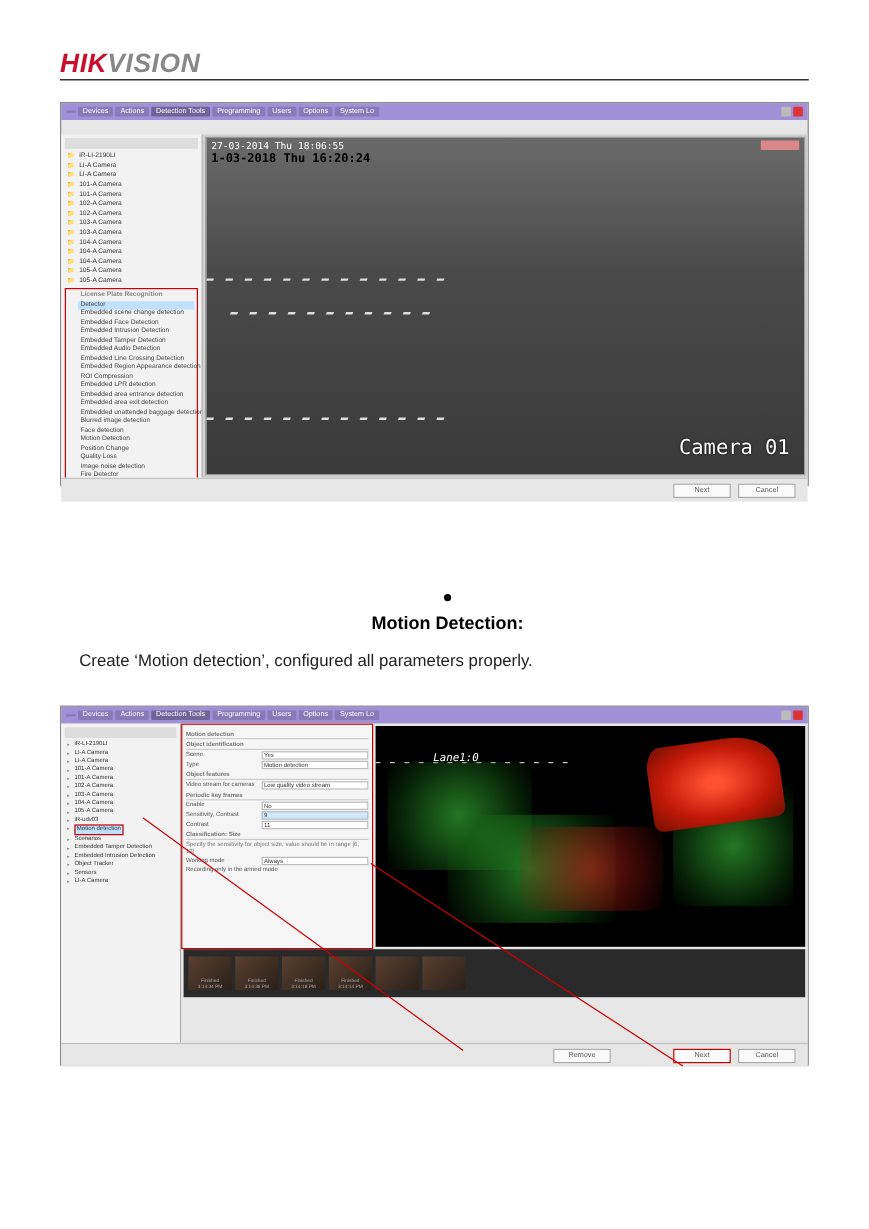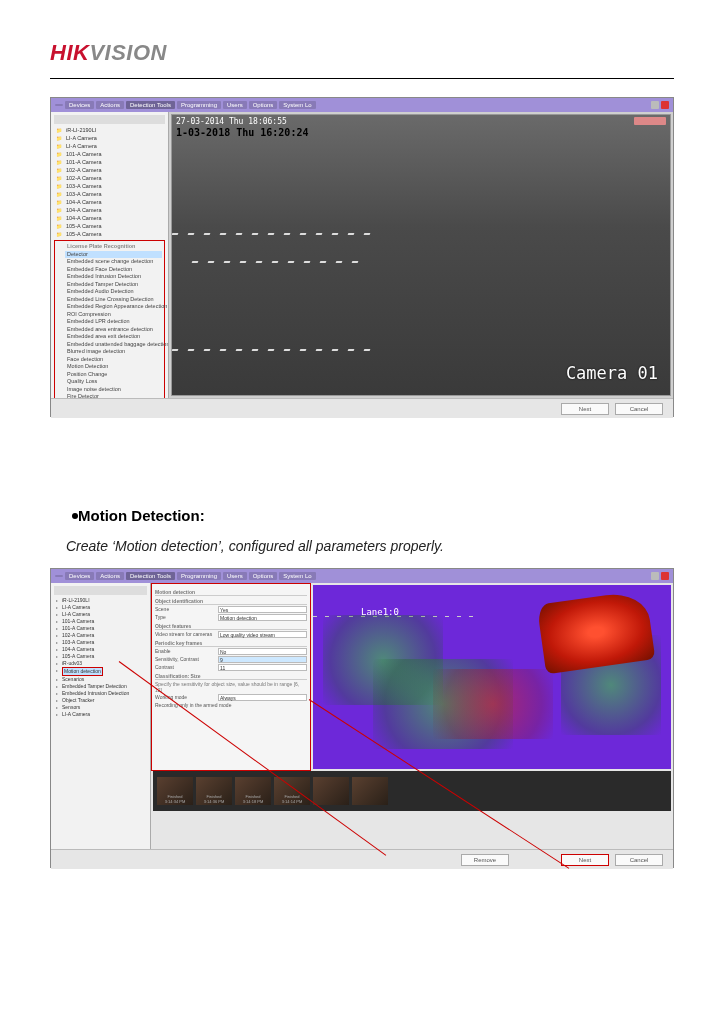--- a/index.html
+++ b/index.html
@@ -1,31 +1,31 @@
 <!DOCTYPE html>
 <html><head>
 <meta charset="utf-8">
 <style>
   * { box-sizing: border-box; margin: 0; padding: 0; }
   body { font-family: Arial, sans-serif; background: #fff; width: 724px; padding: 40px 50px; }
-  .logo-bar { border-bottom: 1.5px solid #000; padding-bottom: 12px; margin-bottom: 18px; }
+  .logo-bar { border-bottom: 1.5px solid #000; padding-bottom: 0; margin-bottom: 18px; }
   .logo { font-size: 22px; font-weight: bold; font-style: italic; letter-spacing: 0.5px; }
   .logo .hik { color: #c8102e; }
   .logo .vision { color: #888; }
   .app-shot { border: 1px solid #888; background: #e6e6e6; position: relative; }
   .titlebar { height: 14px; background: #a090d8; display: flex; align-items: center; padding: 0 4px; gap: 2px; font-size: 6px; color: #fff; }
   .tbtn { padding: 1px 4px; background: rgba(0,0,0,0.15); border-radius: 1px; }
   .tbtn.active { background: rgba(0,0,0,0.3); }
   .tb-right { margin-left: auto; display: flex; gap: 2px; }
   .tb-dot { width: 8px; height: 8px; background: #bbb; border-radius: 1px; }
   .close-dot { background: #d33; }
 
   
   .shot1 { height: 320px; }
-  .shot1-body { display: flex; height: 286px; }
+  .shot1-body { display: flex; height: 286px; margin-top: 12px; }
   .tree { width: 118px; background: #f2f2f2; border-right: 1px solid #aaa; padding: 3px; font-size: 5.5px; color: #333; overflow: hidden; position: relative; }
   .tree-bar { height: 9px; background: #ddd; margin-bottom: 2px; }
   .tree-list { list-style: none; padding-left: 4px; }
   .tree-list li { white-space: nowrap; line-height: 8px; padding-left: 8px; position: relative; color: #333; }
   .tree-list li::before { content: "📁"; position: absolute; left: -2px; font-size: 5px; }
   .redbox { border: 1px solid #c00; margin-top: 2px; padding: 2px 2px 2px 6px; }
   .redbox li::before { content: ""; }
   .redbox li { padding-left: 2px; line-height: 7.5px; color: #444; }
   .redbox li.hl { background: #c0e0ff; }
   .redbox .hdr { color: #888; font-weight: bold; }
@@ -37,42 +37,42 @@
   .cam-badge { position: absolute; top: 2px; right: 4px; width: 32px; height: 8px; background: #d88; border-radius: 1px; }
   .dots-row { position: absolute; left: 0; right: 0; height: 2px; }
   .dots-row span { display:inline-block; width:6px; height:2px; background:#ddd; margin-right:10px; transform: skewX(-20deg);}
   .dr1 { top: 38%; }
   .dr2 { top: 48%; left: 20px; }
   .dr3 { bottom: 20%; }
   .shot-footer { height: 20px; background: #e6e6e6; border-top: 1px solid #bbb; display:flex; justify-content:flex-end; align-items:center; gap:6px; padding: 0 10px; }
   .fbtn { width: 48px; height: 12px; background: #fafafa; border: 1px solid #aaa; font-size: 6px; text-align: center; line-height: 11px; color:#555; }
 
   
-  .bullet-hdr { margin: 90px 0 14px 22px; font-size: 15px; font-weight: bold; display:flex; align-items:center; }
+  .bullet-hdr { margin: 90px 0 14px 22px; font-size: 15px; font-weight: bold; display:flex; align-items:center; gap:10px;flex-direction:column;}
   .bullet-dot { width:6px; height:6px; border-radius:50%; background:#000; }
-  .desc { margin: 10px 0 14px 16px; font-size: 14px; color:#222;font-style:italic; }
+  .desc { margin: 10px 0 30px 16px; font-size: 14px; color:#222; }
 
   
   .shot2 { height: 300px; }
   .shot2-body { display:flex; height: 266px; }
   .tree2 { width:100px; background:#f2f2f2; border-right:1px solid #aaa; padding:3px; font-size:5px; color:#333; }
   .tree2 .sel { background:#c0e0ff; border:1px solid #c00; padding:0 1px; display:inline-block; }
   .tree2-list { list-style:none; padding-left:2px; }
   .tree2-list li { white-space:nowrap; line-height:7px; padding-left:6px; position:relative; }
   .tree2-list li::before { content:"▸"; position:absolute; left:0; font-size:4px; color:#888; }
   .conf-area { flex:1; background:#e6e6e6; display:flex; flex-direction:column; }
   .conf-top { display:flex; height: 188px; }
   .props { width: 160px; border:1.5px solid #c00; background:#f5f5f5; font-size:5px; padding:3px; color:#333; }
   .props .sect { font-weight:bold; color:#777; margin:2px 0 1px; border-bottom:1px solid #ccc; }
   .props .row { display:flex; gap:3px; margin:1px 0; }
   .props .row .k { width:60px; color:#555; }
   .props .row .v { flex:1; background:#fff; border:1px solid #bbb; padding:0 1px; height:7px; line-height:6px; }
   .props .hl-row .v { background:#cde8ff; }
   .props .drop { flex:1; background:#fff; border:1px solid #bbb; padding:0 1px; height:7px; line-height:6px; }
-  .lane-view { flex:1; background:#6d28d9; position:relative; margin:2px; overflow:hidden; }
+  .lane-view { flex:1; background:#000000; position:relative; margin:2px; overflow:hidden;font-style:italic; }
   .car { position:absolute; top:12px; right:20px; width:110px; height:70px; background: radial-gradient(ellipse at center, #ff5030 10%, #c01808 60%, #701000 100%); border-radius: 12px 40px 8px 8px / 20px 30px 8px 8px; transform: rotate(-8deg); }
   .green-blob { position:absolute; background: radial-gradient(circle, rgba(60,200,60,0.6), rgba(20,100,20,0.3) 70%, transparent); }
   .gb1 { top:30px; left:10px; width:120px; height:90px; }
   .gb2 { bottom:20px; left:60px; width:140px; height:90px; }
   .gb3 { top:50px; right:10px; width:100px; height:100px; }
   .red-blob { position:absolute; bottom:30px; left:120px; width:120px; height:70px; background: radial-gradient(circle, rgba(220,40,30,0.55), rgba(150,20,10,0.25) 70%, transparent);}
   .lane-label { position:absolute; top:22px; left:48px; color:#fff; font-size:9px; font-family:monospace;}
   .lane-dots { position:absolute; top:18px; left:0; right:0; height:2px; }
   .lane-dots span { display:inline-block; width:4px; height:1.5px; background:#ccc; margin-right:8px; }
   .thumbs { height: 40px; background:#2a2a2a; display:flex; gap:3px; padding:4px; align-items:center; margin: 0 2px; }

